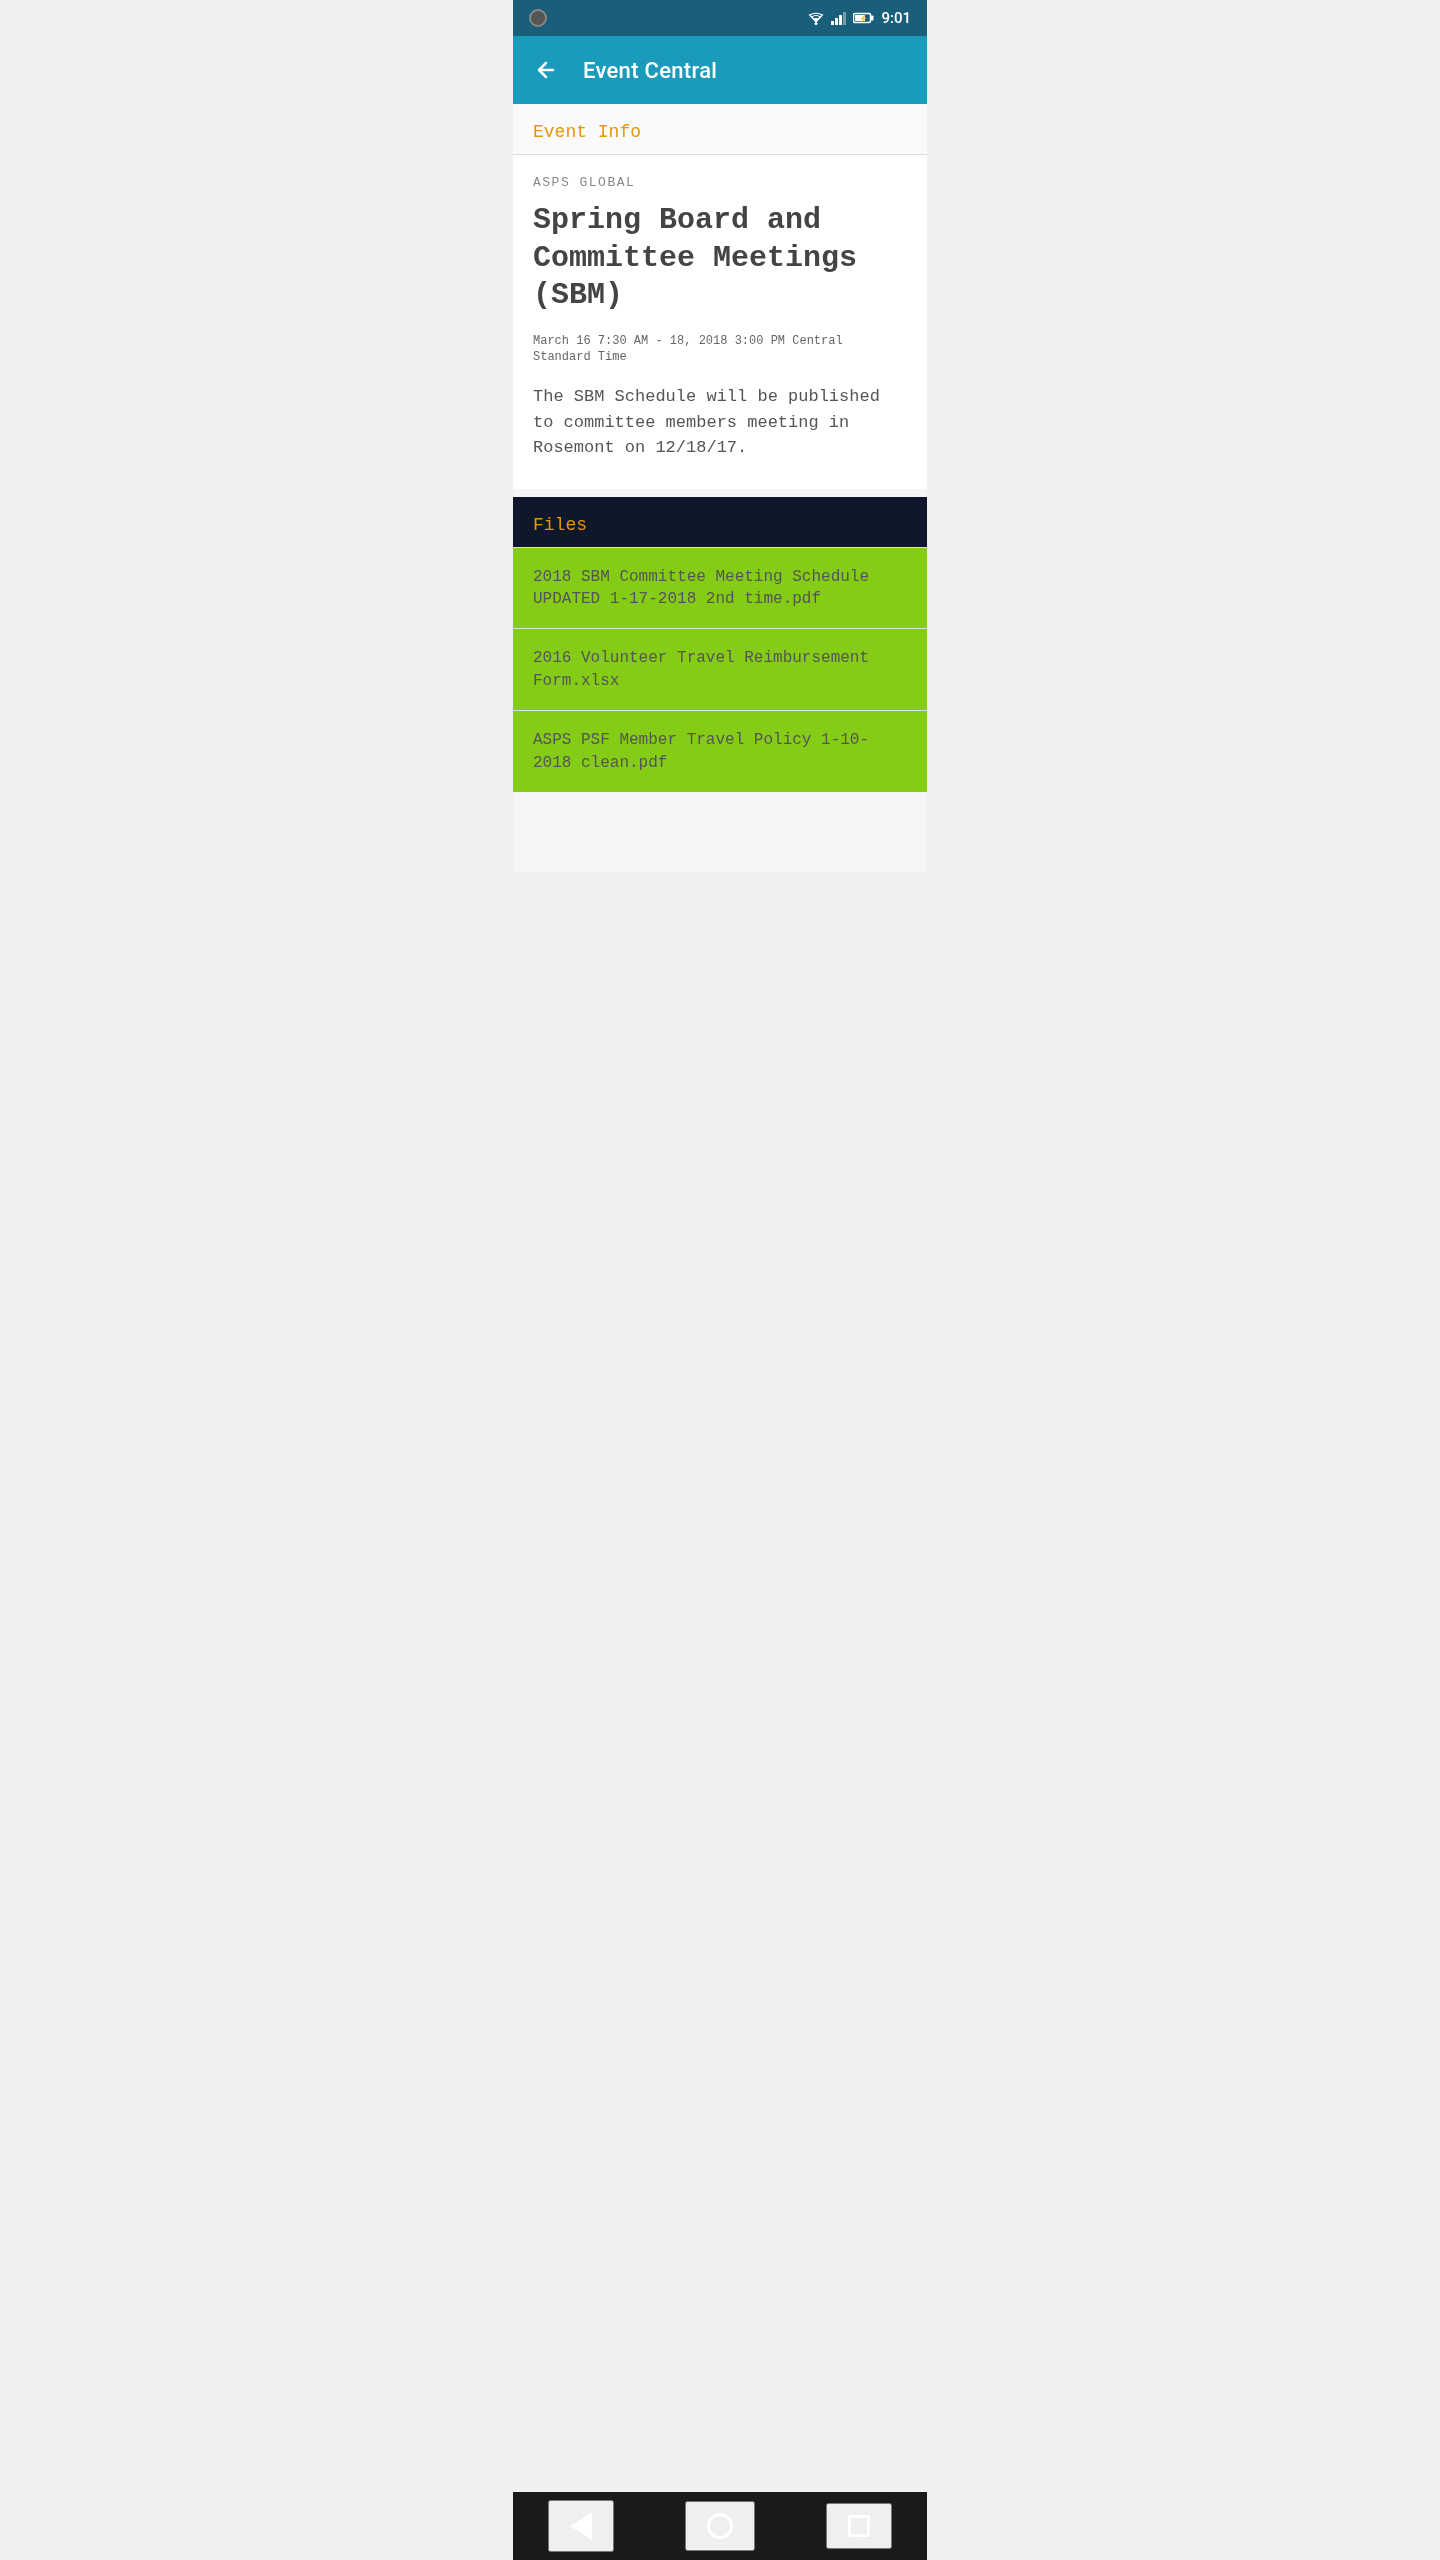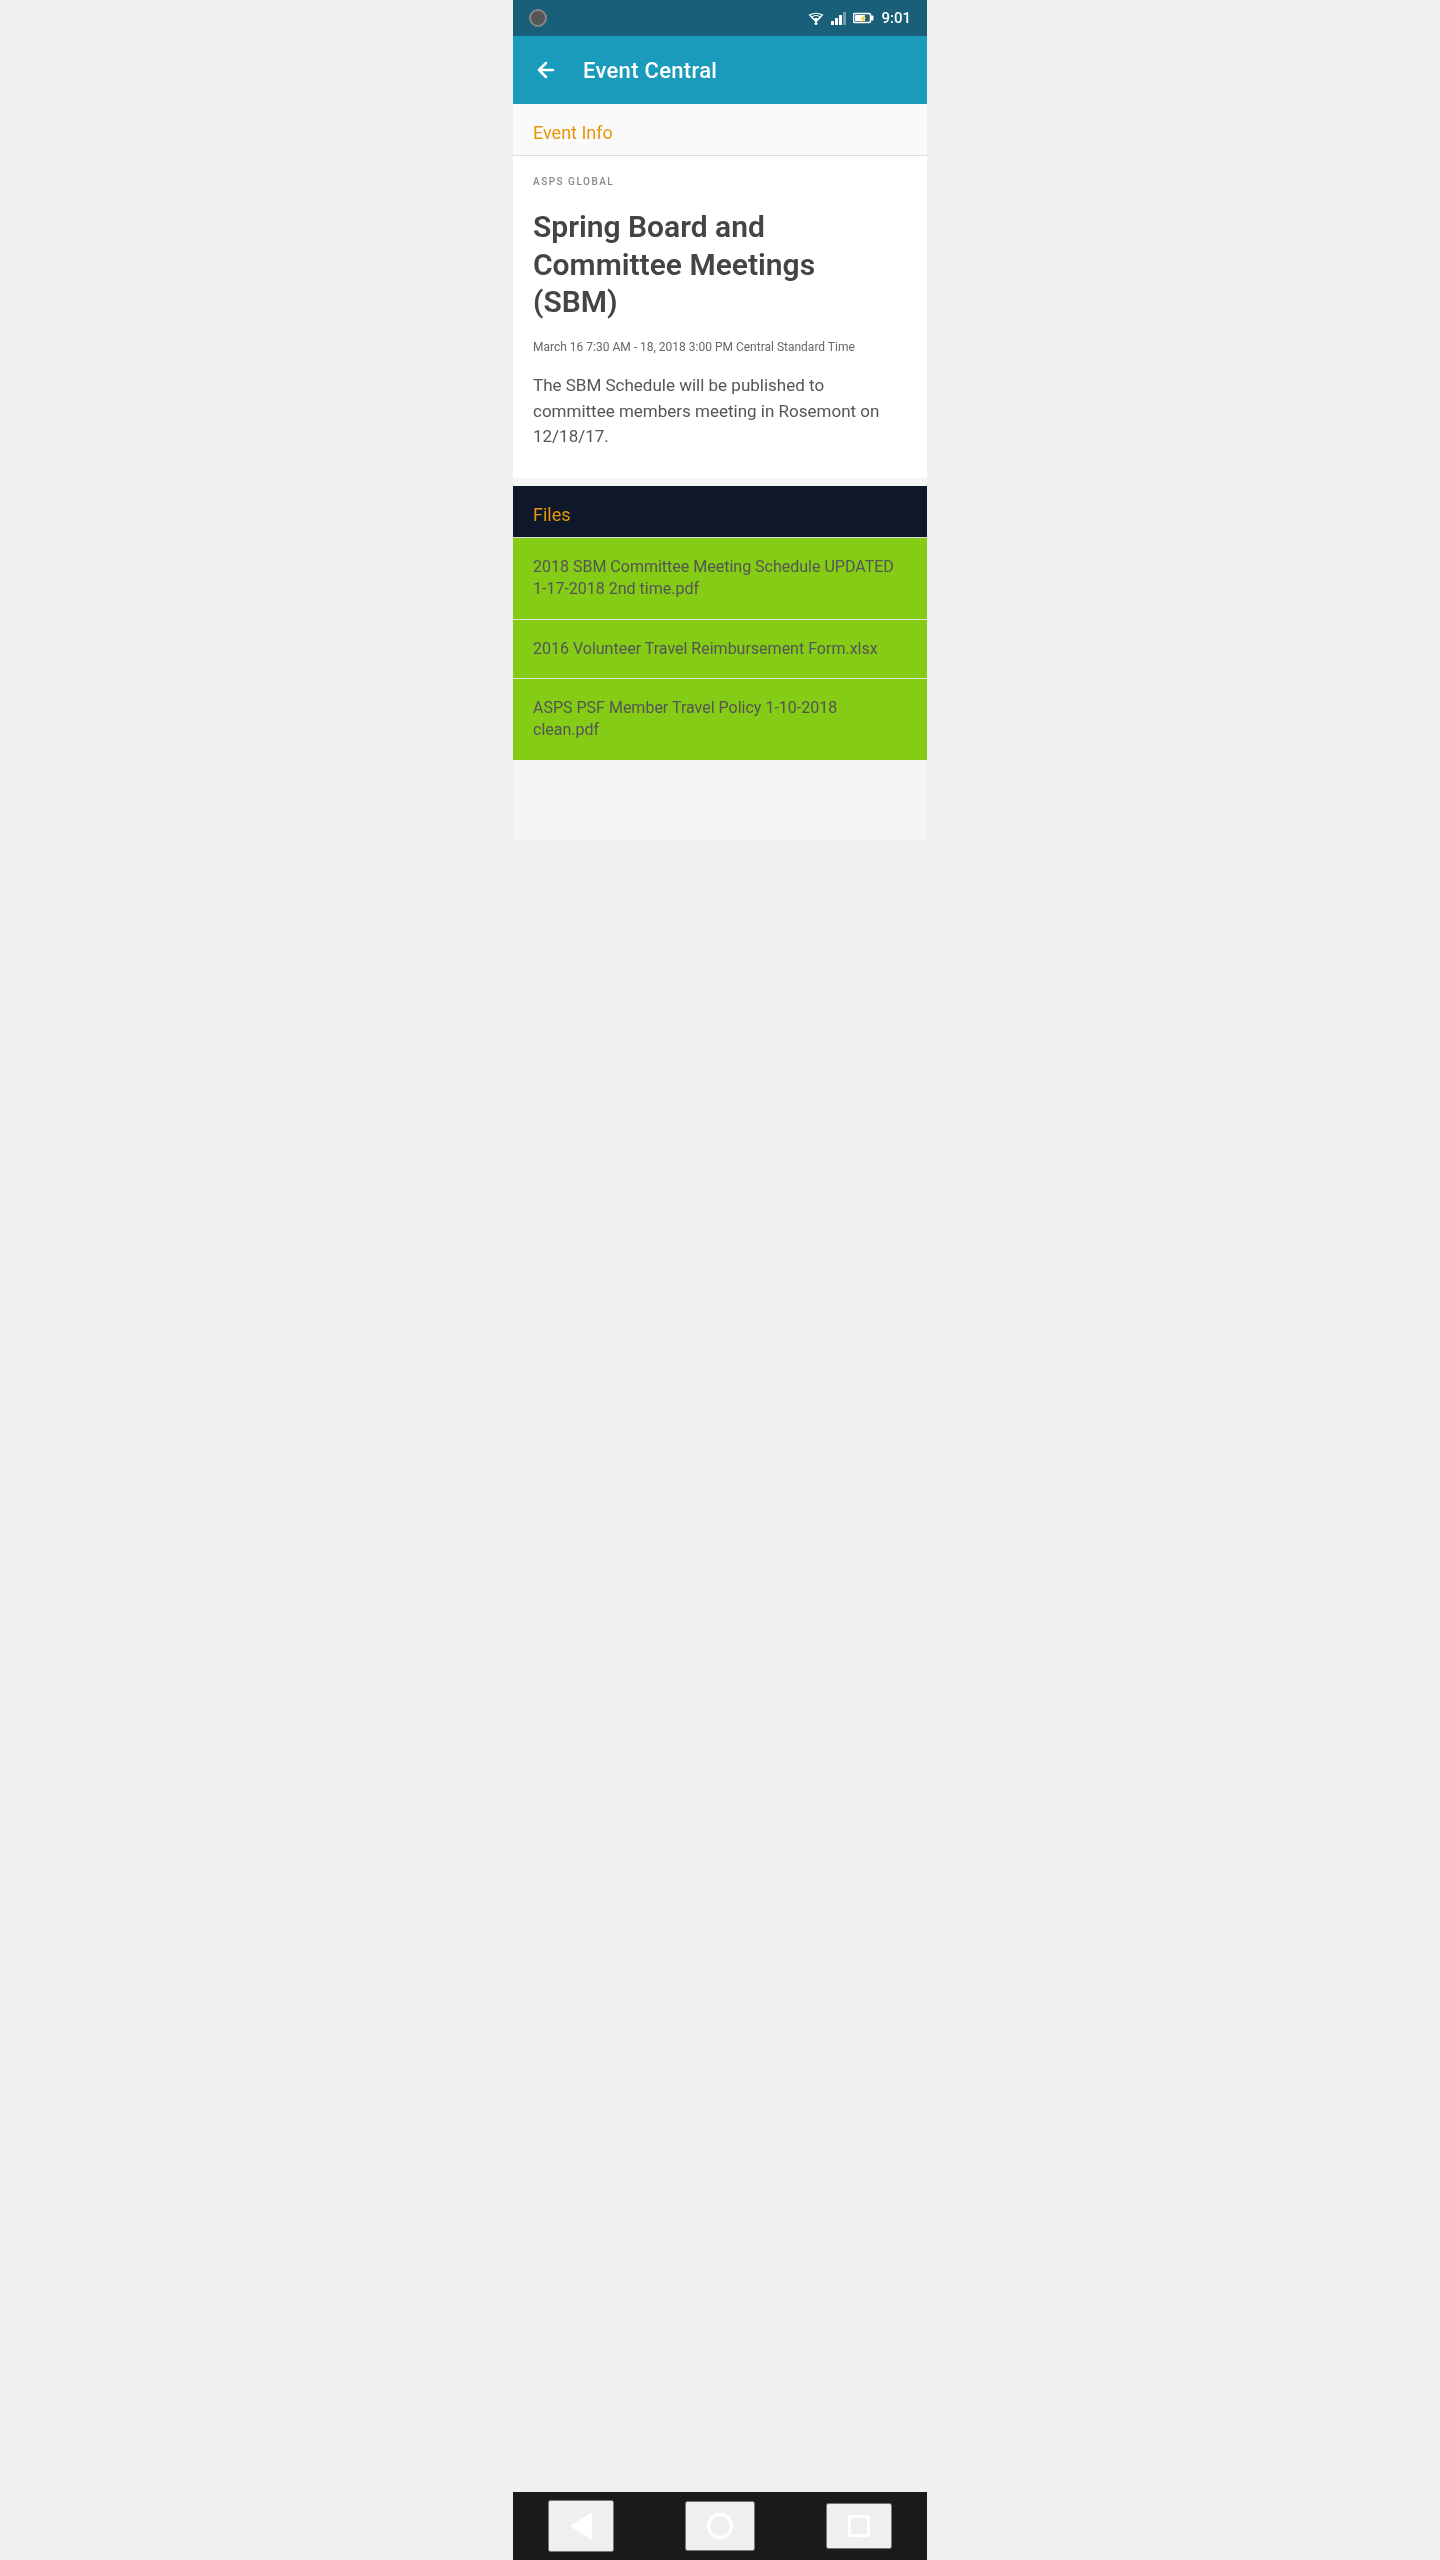--- a/index.html
+++ b/index.html
@@ -78,20 +78,21 @@
     .app-bar-title {
       color: white;
       font-size: 22px;
       font-weight: 500;
       letter-spacing: 0.3px;
     }
 
     
     .content {
       background: #f5f5f5;
+      font-family: Liberation Mono, monospace;
     }
 
     
     .section-header {
       background: #fafafa;
       padding: 18px 20px 12px 20px;
     }
 
     .section-title {
       color: #e8950a;
@@ -106,25 +107,25 @@
     }
 
     
     .event-info-section {
       background: white;
       padding: 20px 20px 28px 20px;
     }
 
     .event-org {
       color: #888;
-      font-size: 10px;
+      font-size: 13px;
       font-weight: 500;
       letter-spacing: 1.5px;
       text-transform: uppercase;
-      margin-bottom: 21px;
+      margin-bottom: 12px;
     }
 
     .event-title {
       color: #444;
       font-size: 30px;
       font-weight: 600;
       line-height: 1.25;
       margin-bottom: 18px;
     }
 

